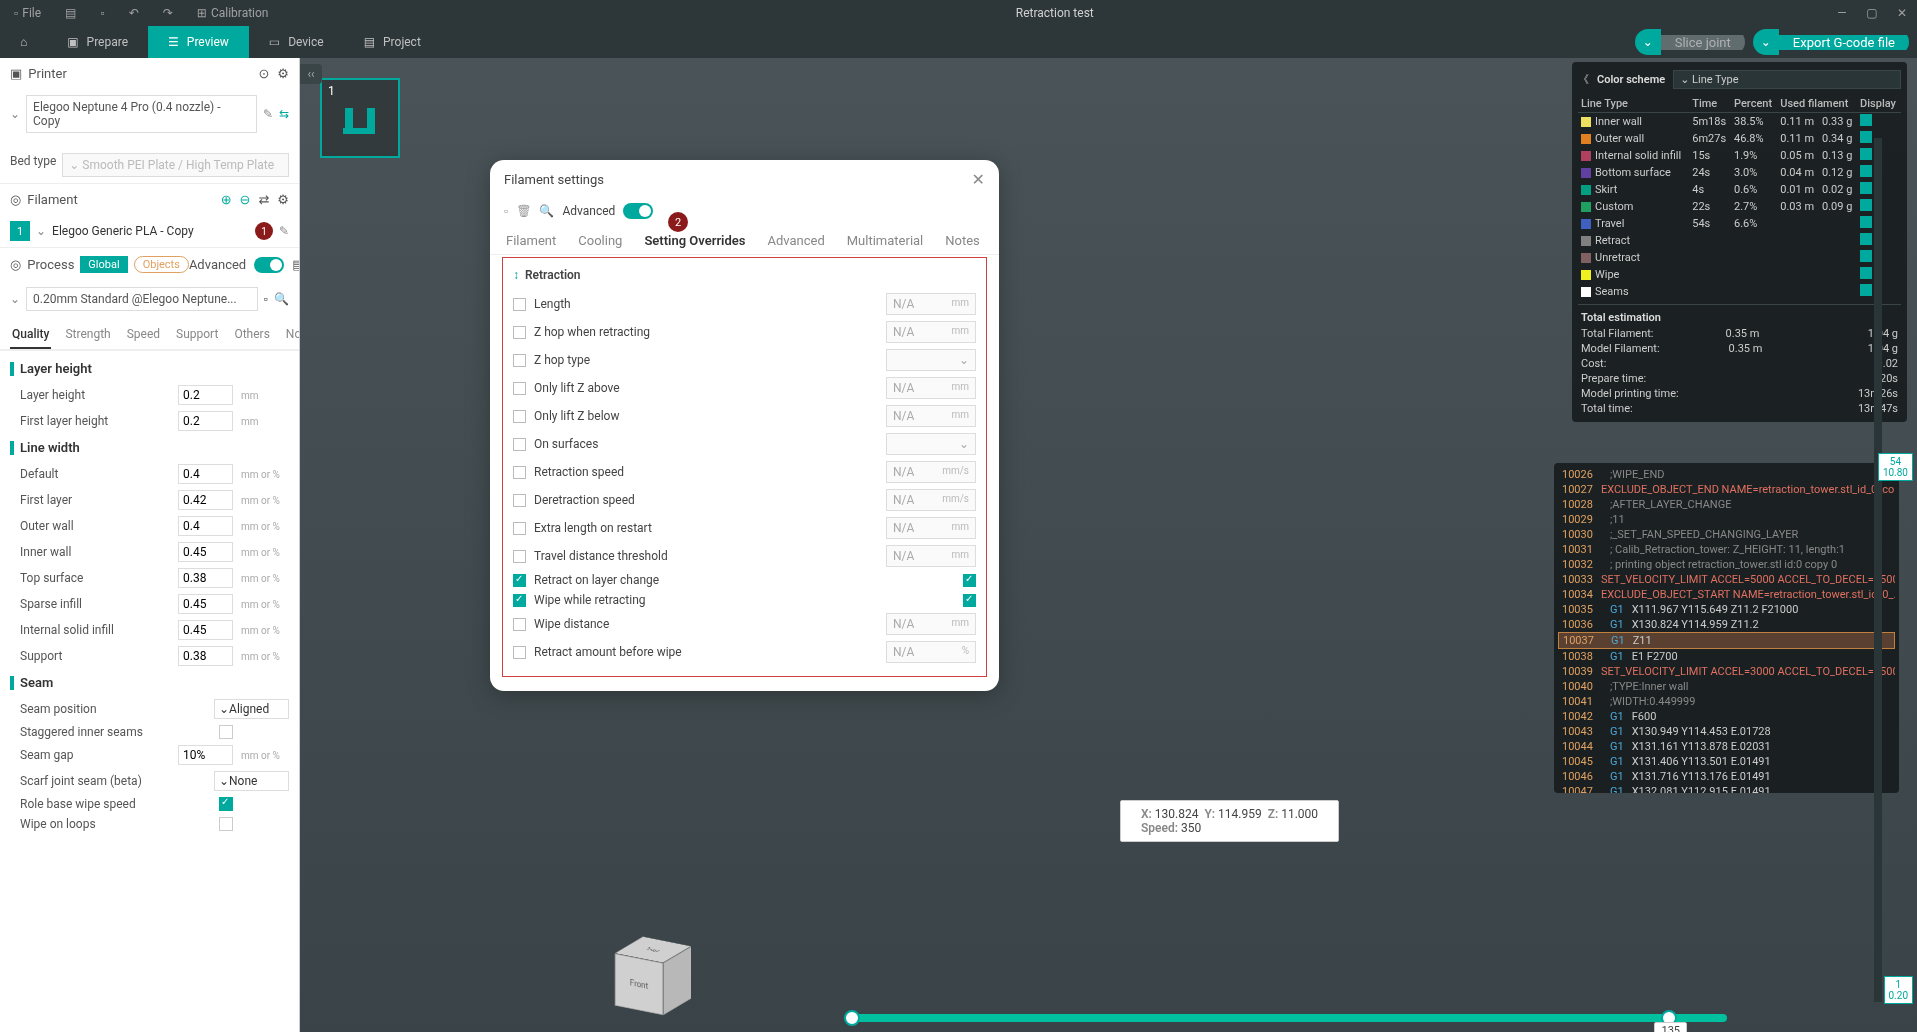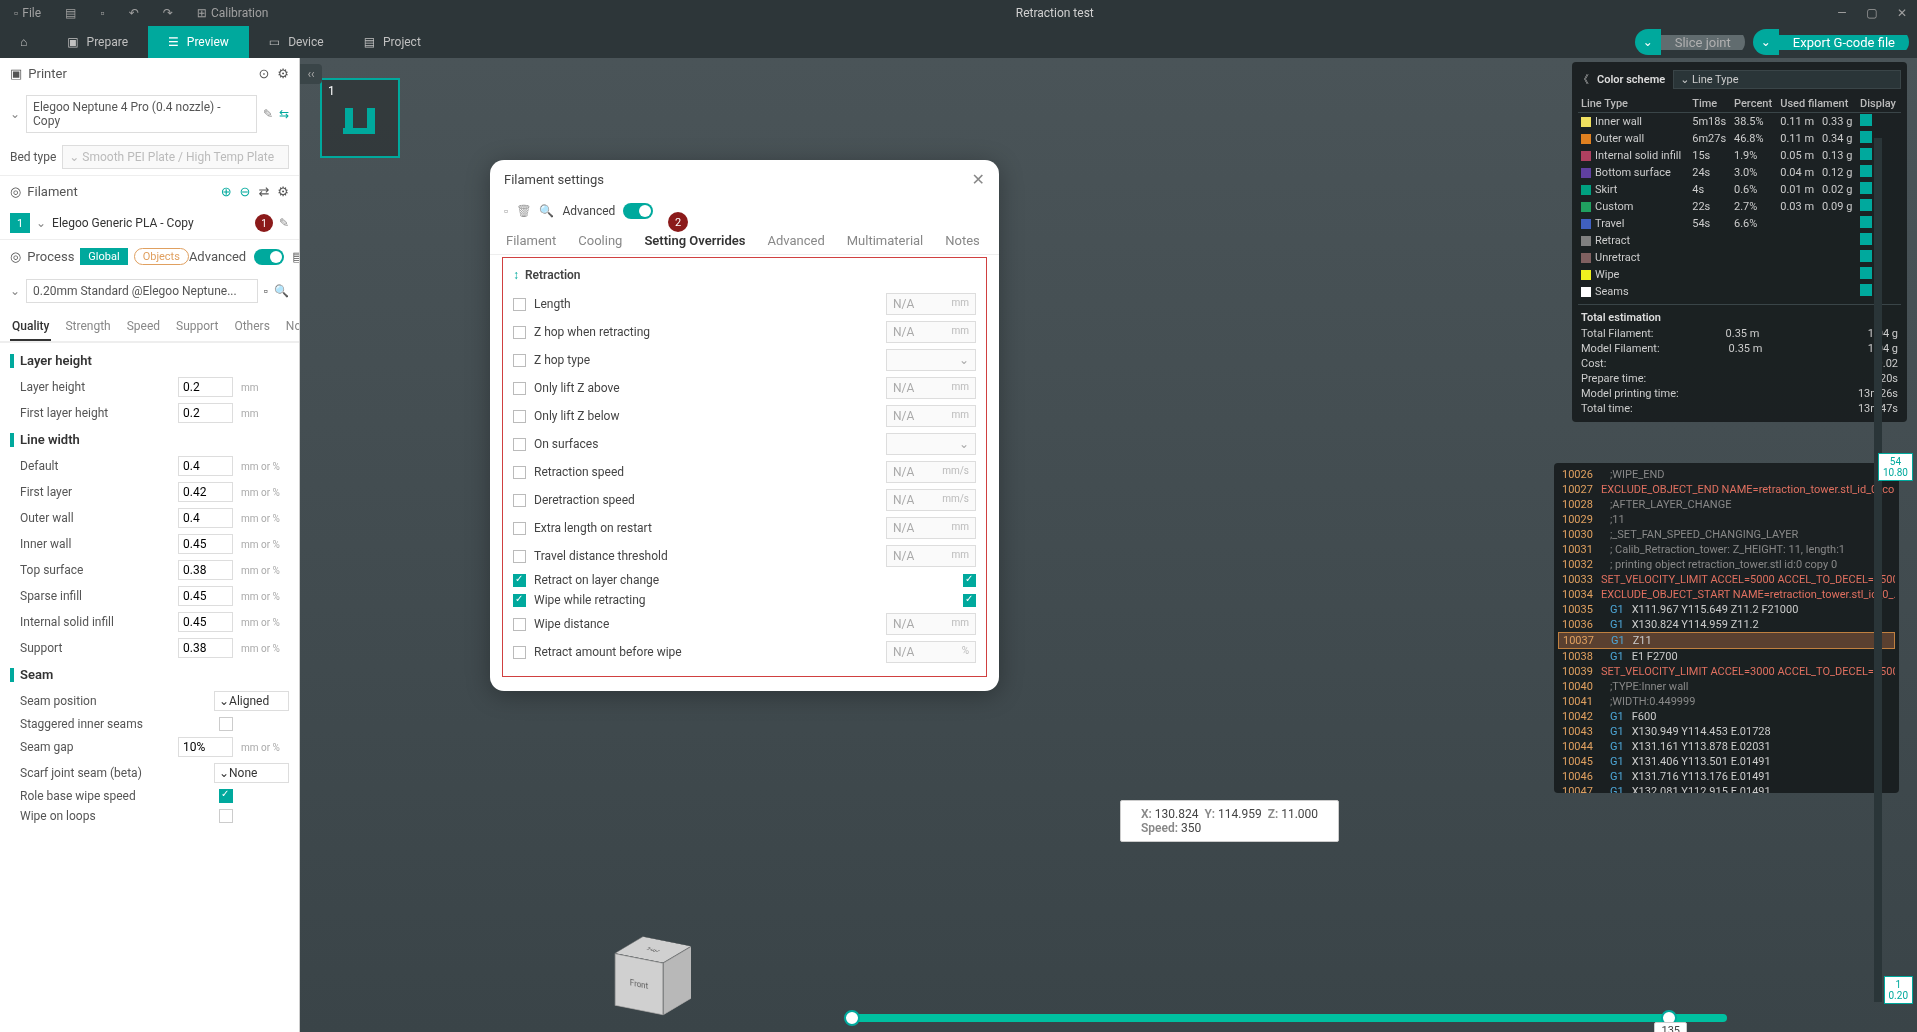--- a/index.html
+++ b/index.html
@@ -29,21 +29,21 @@
 .sidebar { width: 300px; background: #fff; color: #333; display: flex; flex-direction: column; overflow: hidden; border-right: 1px solid #ccc; }
 .viewport { flex: 1; position: relative; background: linear-gradient(180deg, #4a5458 0%, #3a4448 100%); overflow: hidden; }
 
 
 .sb-section { border-bottom: 1px solid #eee; }
 .sb-header { display: flex; align-items: center; justify-content: space-between; padding: 8px 10px; font-size: 13px; color: #555; }
 .sb-header-left { display: flex; align-items: center; gap: 6px; }
 .sb-header-right { display: flex; gap: 8px; align-items: center; }
 .sb-row { display: flex; align-items: center; padding: 6px 10px; gap: 6px; }
 .sb-select { flex: 1; border: 1px solid #ddd; padding: 4px 6px; font-size: 12px; background: #fff; color: #555; }
-.sb-select.disabled { color: #bbb; background: #f9f9f9; }
+.sb-select.disabled { color: #bbb; background: #f9f9f9; margin-top: 8px; }
 .sb-label { color: #555; }
 .badge-num { width: 20px; height: 20px; background: #00a99d; color: #fff; display: flex; align-items: center; justify-content: center; font-size: 11px; }
 .badge-circle { width: 18px; height: 18px; border-radius: 50%; background: #8b1a1a; color: #fff; display: flex; align-items: center; justify-content: center; font-size: 10px; margin-left: auto; }
 .pencil-icon { color: #888; }
 .badge-global { background: #00a99d; color: #fff; border-radius: 0; padding: 2px 8px; font-size: 11px; }
 .badge-objects { border: 1px solid #e0a060; color: #e0a060; border-radius: 10px; padding: 1px 8px; font-size: 11px; }
 .toggle { width: 30px; height: 16px; background: #00a99d; border-radius: 8px; position: relative; }
 .toggle::after { content: ''; position: absolute; right: 2px; top: 2px; width: 12px; height: 12px; background: #fff; border-radius: 50%; }
 
 

